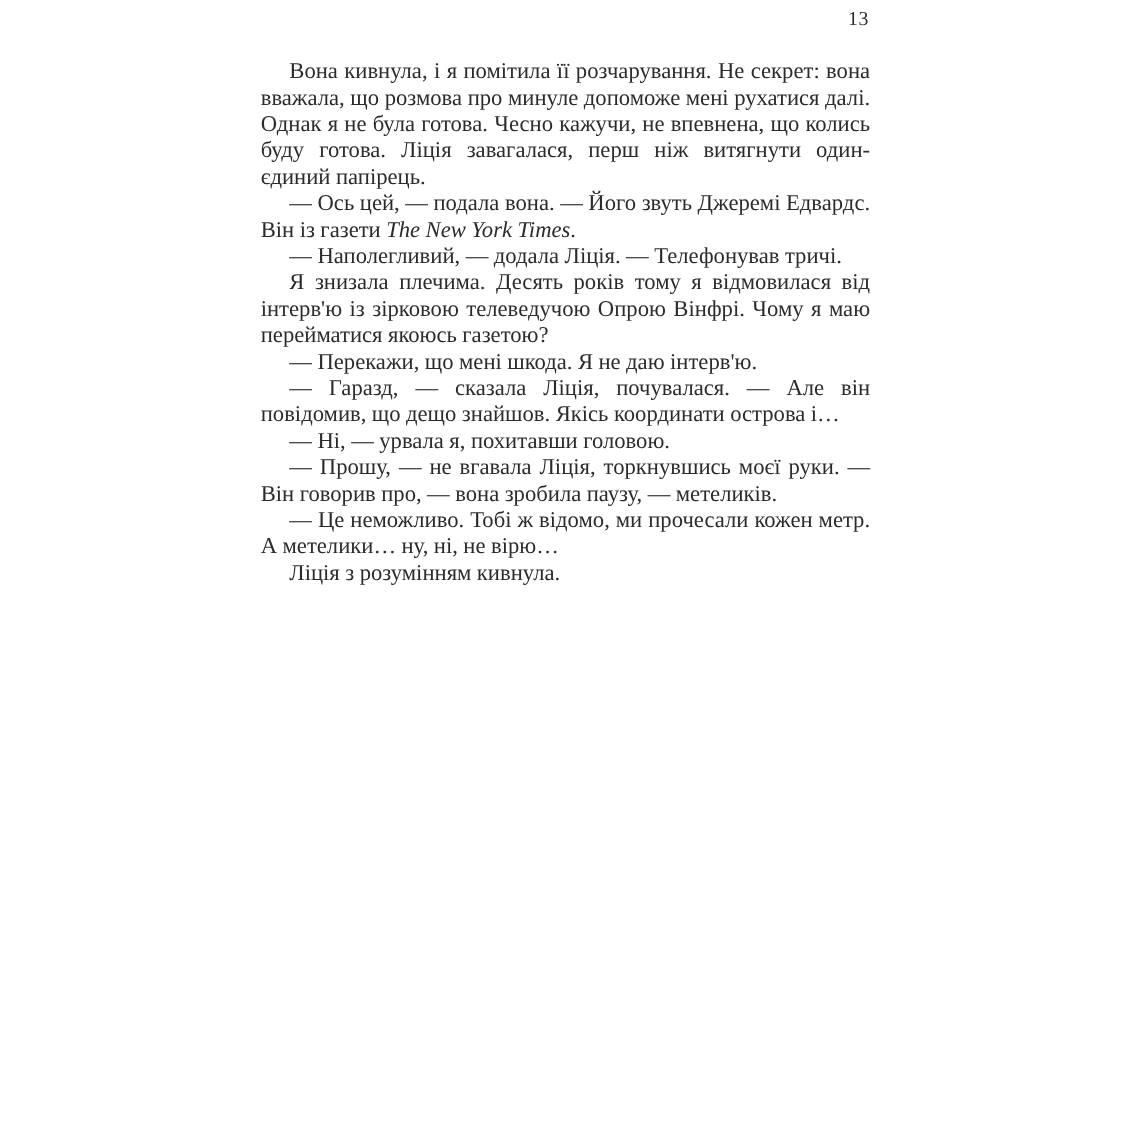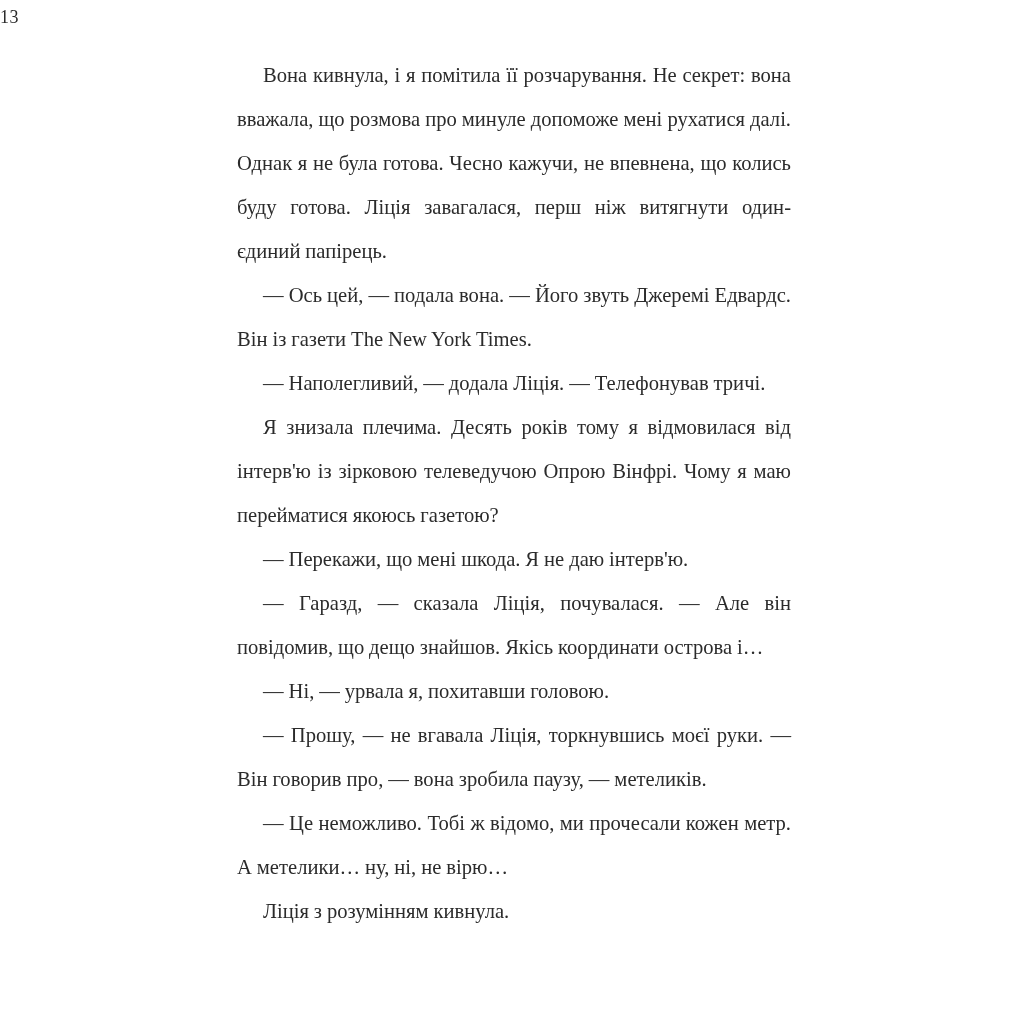--- a/index.html
+++ b/index.html
@@ -15,44 +15,46 @@
     overflow: hidden;
     font-family: "Liberation Serif", "DejaVu Serif", serif;
     color: #2b2b2b;
     -webkit-font-smoothing: antialiased;
   }
   .folio {
     position: absolute;
     top: 7px;
     left: 0;
     width: 790px;
+    text-align: right;
     font-size: 18px;
     letter-spacing: 0.5px;
     color: #2b2b2b;
   }
   .textblock {
     position: absolute;
     left: 237px;
     top: 53px;
     width: 554px;
     text-align: justify;
     text-justify: inter-word;
     font-size: 20.6px;
-    line-height: 44px;
+    line-height: 24px;
     word-spacing: -0.2px;
     hyphens: manual;
   }
   .textblock p {
     margin: 0;
     text-indent: 26px;
   }
   .textblock p:last-child {
     text-align: justify;
   }
   .it {
+    font-style: italic;
   }
 </style>
 </head>
 <body>
 
 <div class="page">
 
   <div class="folio">13</div>
 
   <div class="textblock">

